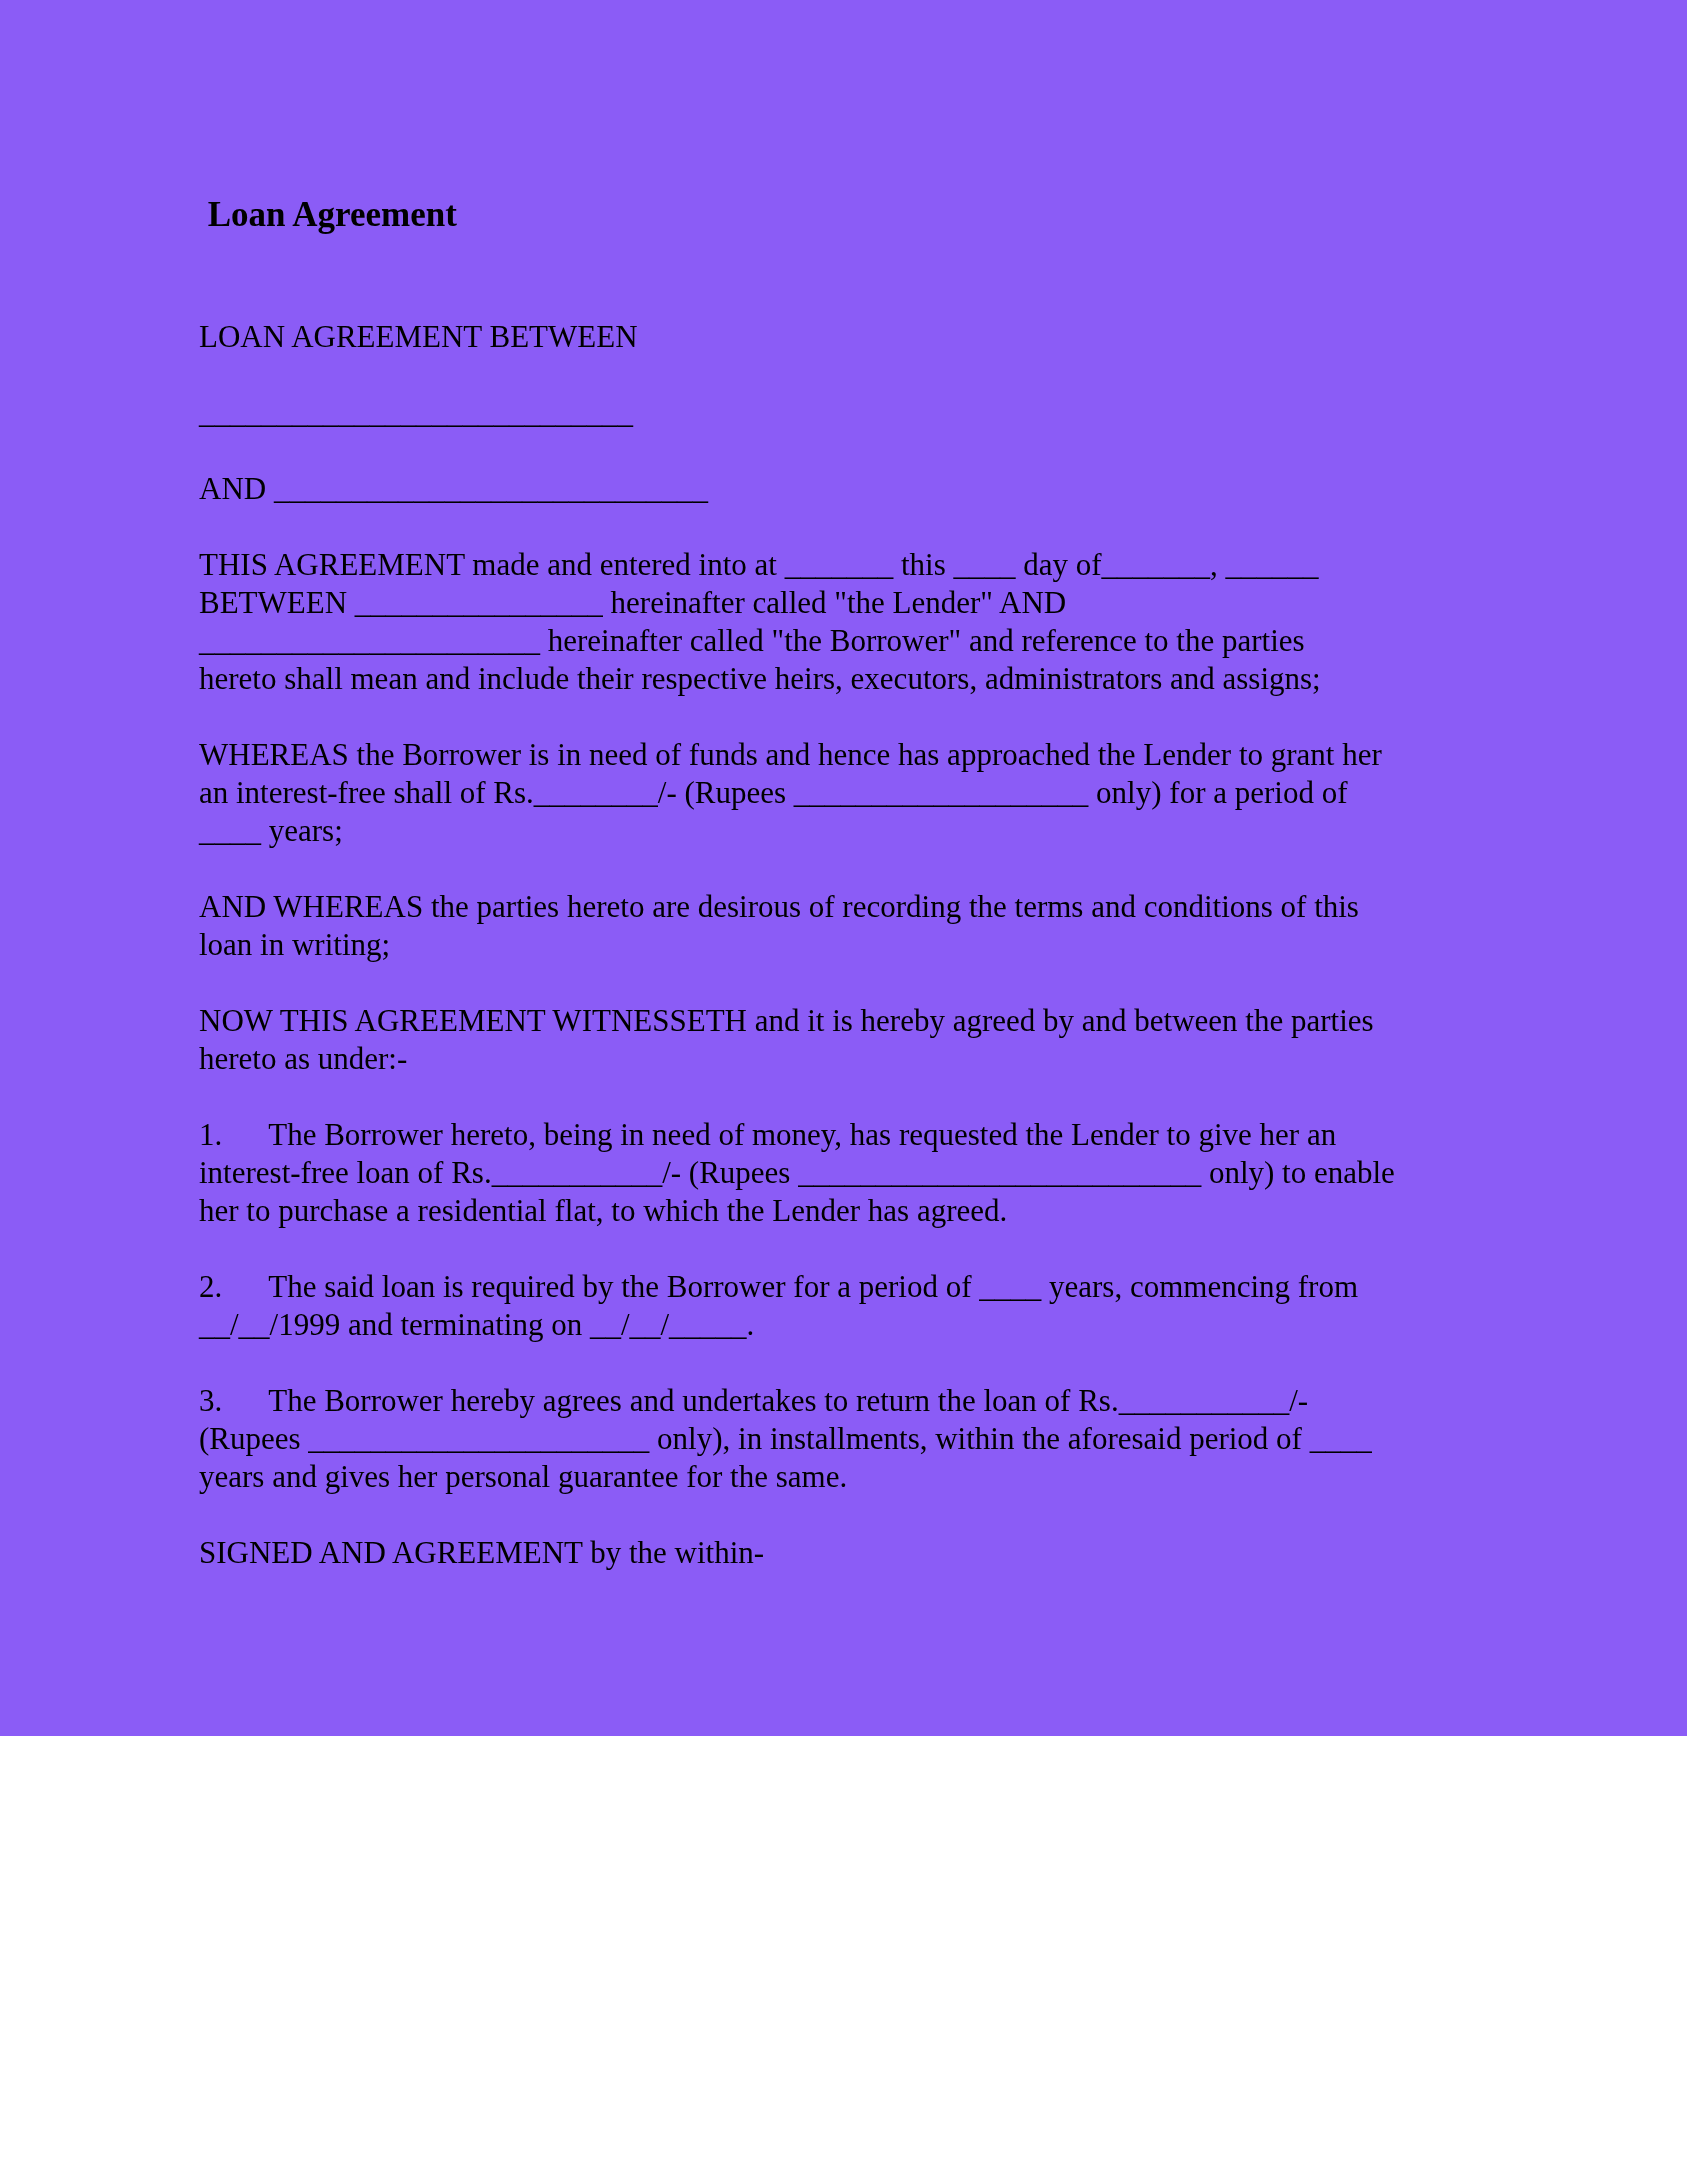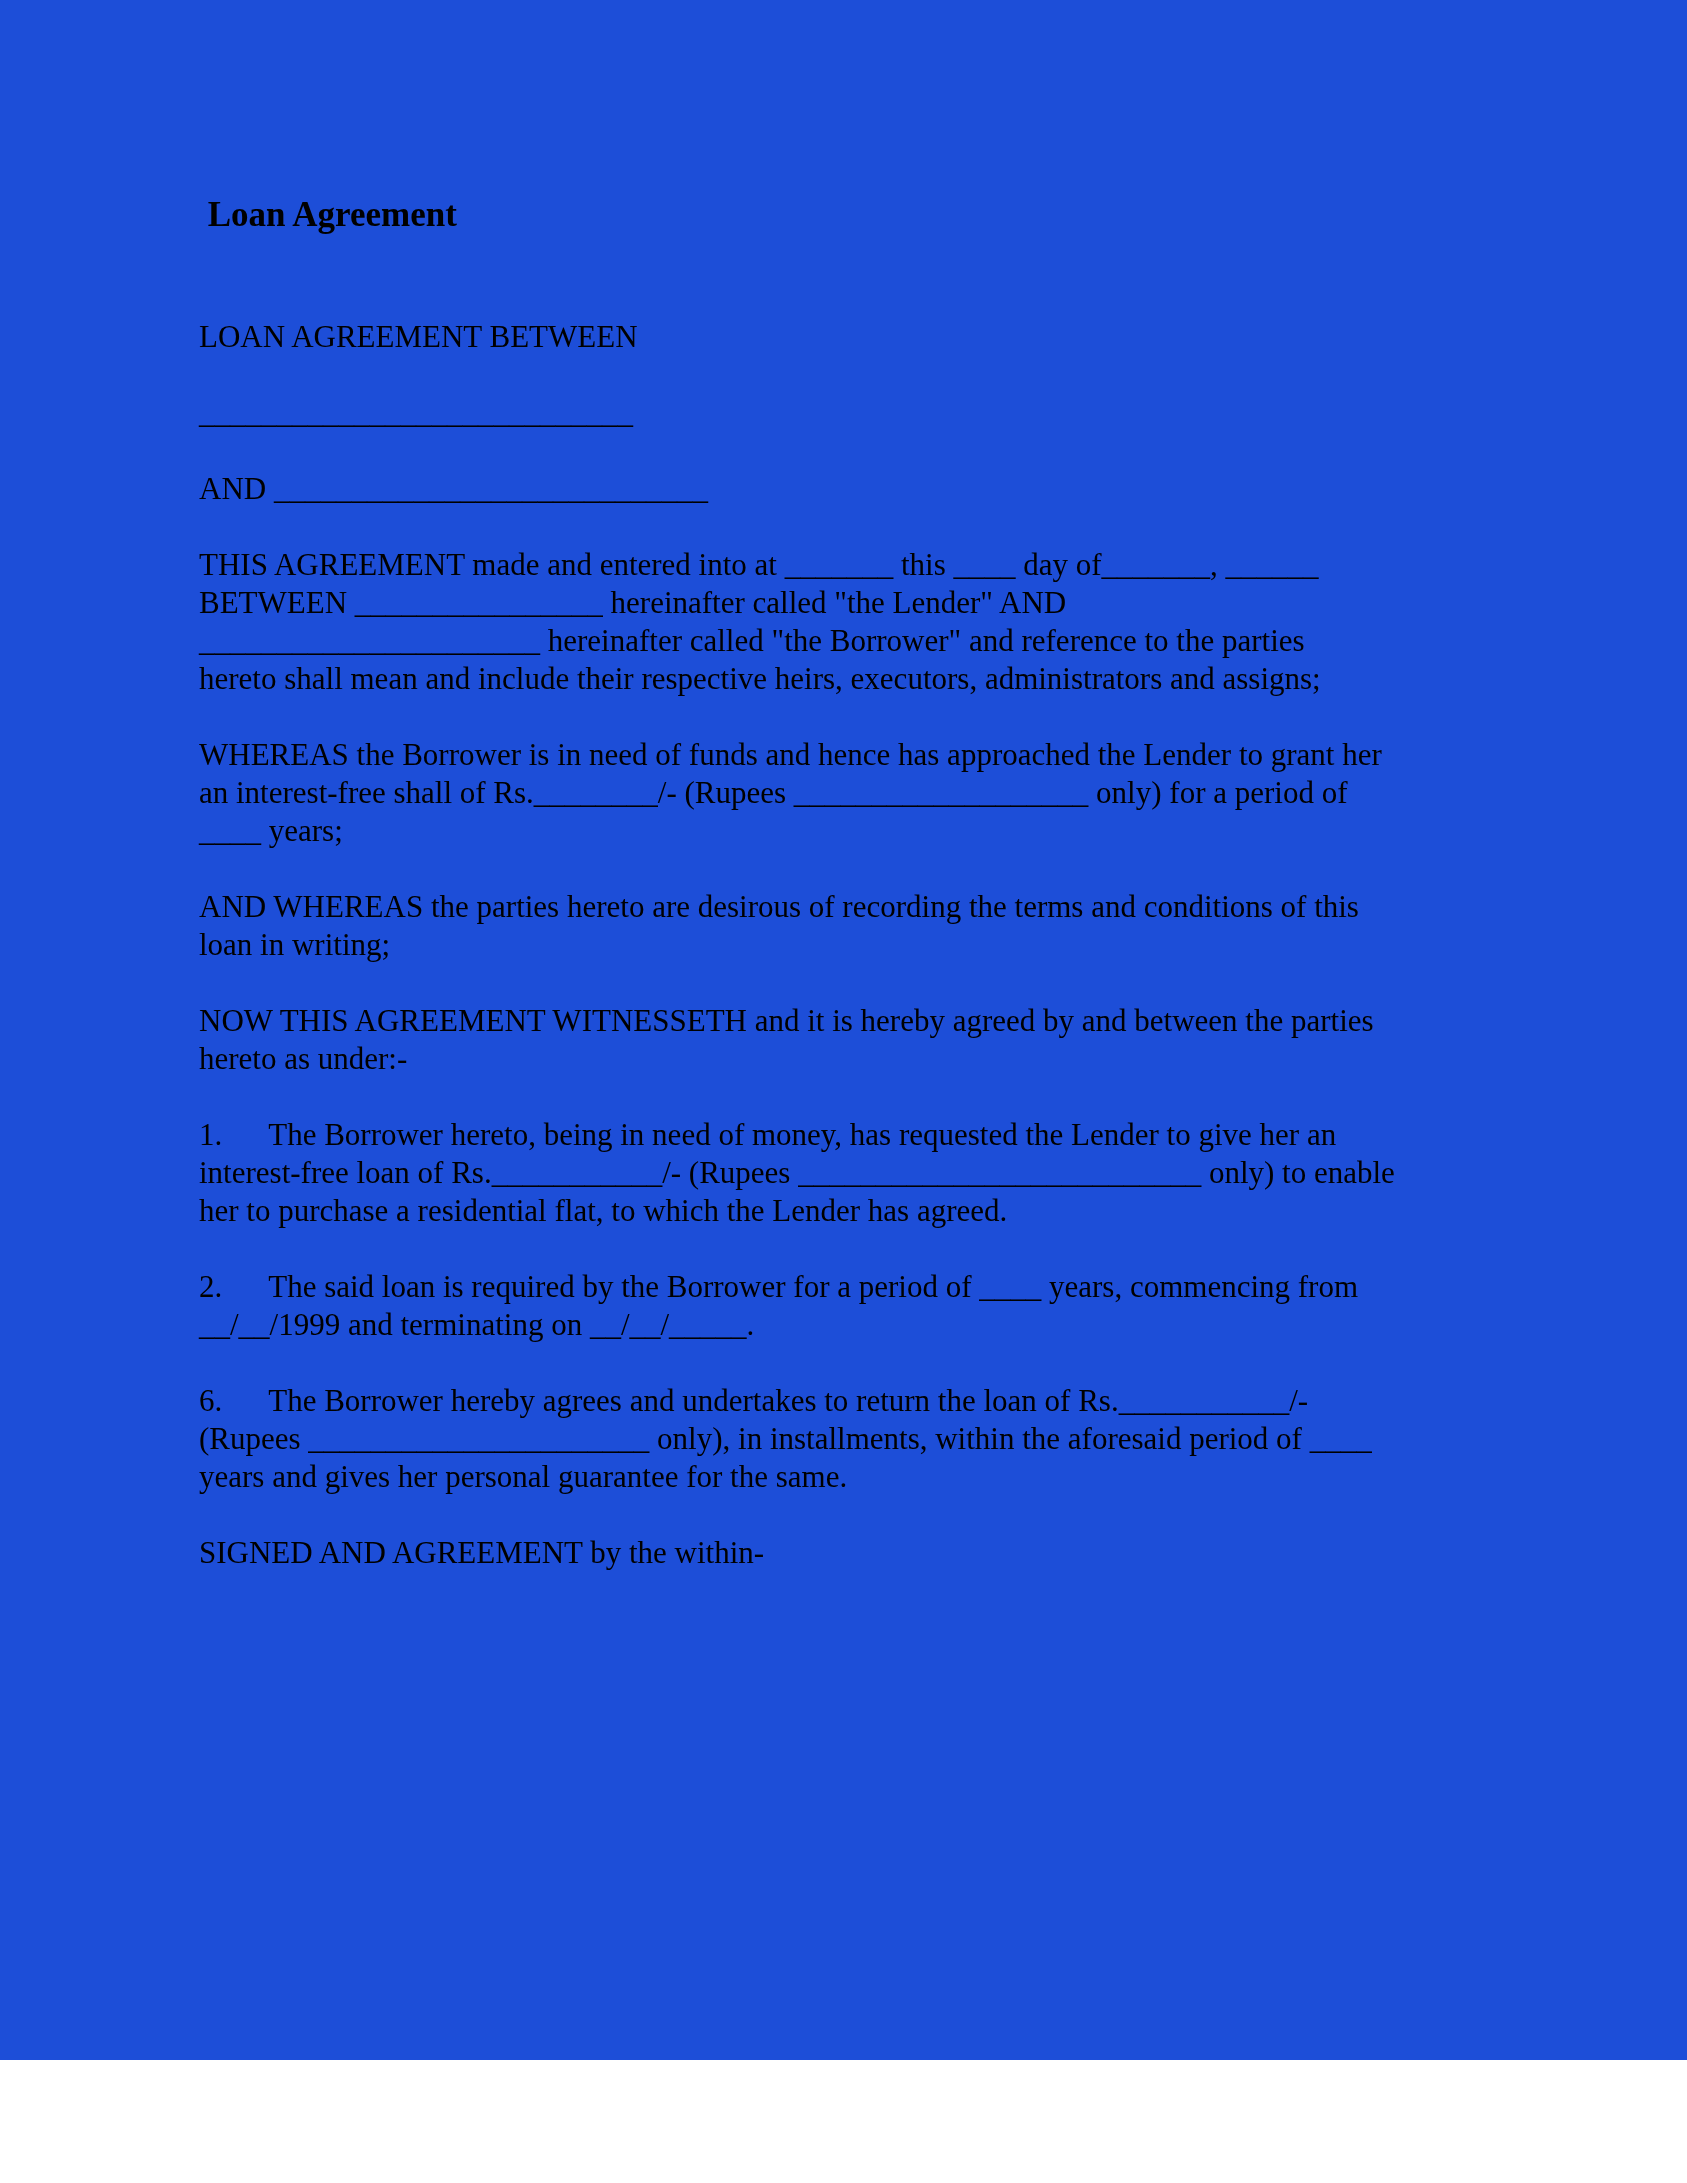--- a/index.html
+++ b/index.html
@@ -3,23 +3,23 @@
 <meta charset="utf-8">
 <style>
   html, body {
     margin: 0;
     padding: 0;
     background: #ffffff;
   }
   .page {
     position: relative;
     width: 1687px;
-    height: 2060px;
+    height: 1736px;
     box-sizing: border-box;
-    background: #1d4ed8;
+    background: #8b5cf6;
     padding: 194px 131px 0 199px;
     font-family: "Liberation Serif", "DejaVu Serif", serif;
     font-size: 31px;
     line-height: 38px;
     color: #000000;
     overflow: hidden;
   }
   .doc-title {
     font-size: 35px;
     line-height: 42px;
@@ -64,21 +64,21 @@
   <p class="doc-par">NOW THIS AGREEMENT WITNESSETH and it is hereby agreed by and between the parties
 hereto as under:-</p>
 
   <p class="doc-par">1.      The Borrower hereto, being in need of money, has requested the Lender to give her an
 interest-free loan of Rs.___________/- (Rupees __________________________ only) to enable
 her to purchase a residential flat, to which the Lender has agreed.</p>
 
   <p class="doc-par">2.      The said loan is required by the Borrower for a period of ____ years, commencing from
 __/__/1999 and terminating on __/__/_____.</p>
 
-  <p class="doc-par">6.      The Borrower hereby agrees and undertakes to return the loan of Rs.___________/-
+  <p class="doc-par">3.      The Borrower hereby agrees and undertakes to return the loan of Rs.___________/-
 (Rupees ______________________ only), in installments, within the aforesaid period of ____
 years and gives her personal guarantee for the same.</p>
 
 
 
   <p class="doc-par">SIGNED AND AGREEMENT by the within-</p>
 
 </div>
 
 

